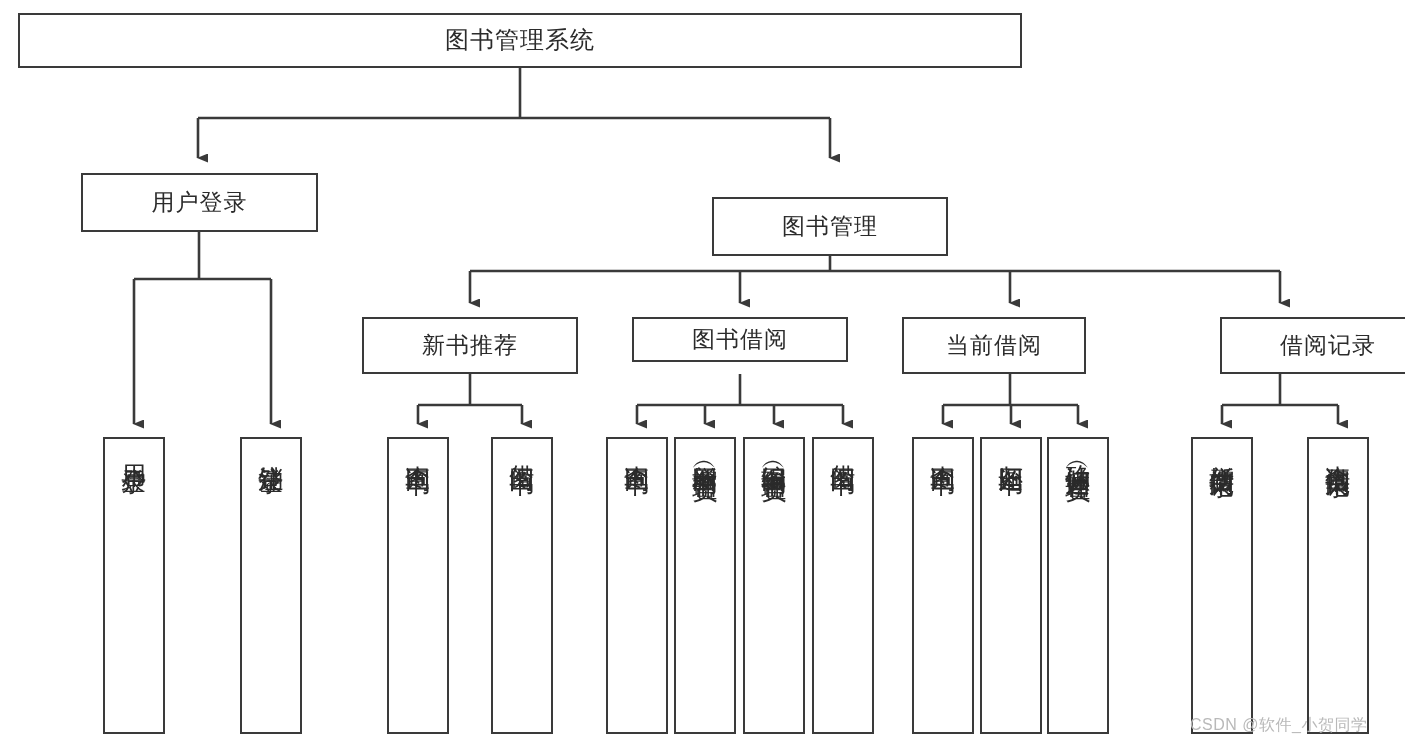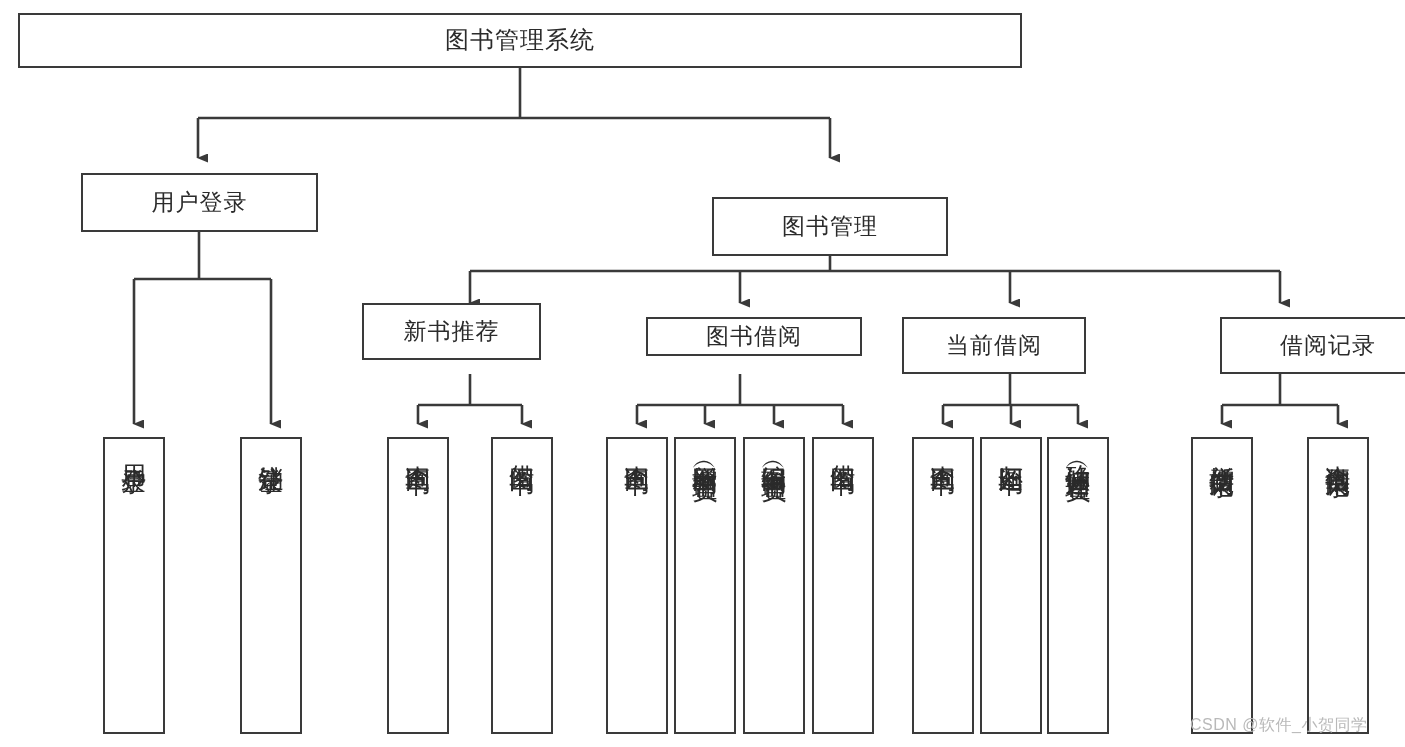--- a/index.html
+++ b/index.html
@@ -129,25 +129,25 @@
   </div>
 
   <div class="node horizontal" style="left:81px; top:173px; width:237px; height:59px;">
     <span class="node-label">用户登录</span>
   </div>
 
   <div class="node horizontal" style="left:712px; top:173px; width:236px; height:59px;margin-top:24px;">
     <span class="node-label">图书管理</span>
   </div>
 
-  <div class="node horizontal" style="left:362px; top:303px; width:179px; height:57px;text-align:center;">
+  <div class="node horizontal" style="left:362px; top:317px; width:216px; height:57px;text-align:center;">
     <span class="node-label">新书推荐</span>
   </div>
 
-  <div class="node horizontal" style="left:632px; top:317px; width:216px; height:39px;margin-left:14px;">
+  <div class="node horizontal" style="left:632px; top:317px; width:216px; height:45px;">
     <span class="node-label">图书借阅</span>
   </div>
 
   <div class="node horizontal" style="left:902px; top:317px; width:184px; height:57px;">
     <span class="node-label">当前借阅</span>
   </div>
 
   <div class="node horizontal" style="left:1172px; top:317px; width:216px; height:57px;margin-left:48px;">
     <span class="node-label">借阅记录</span>
   </div>

